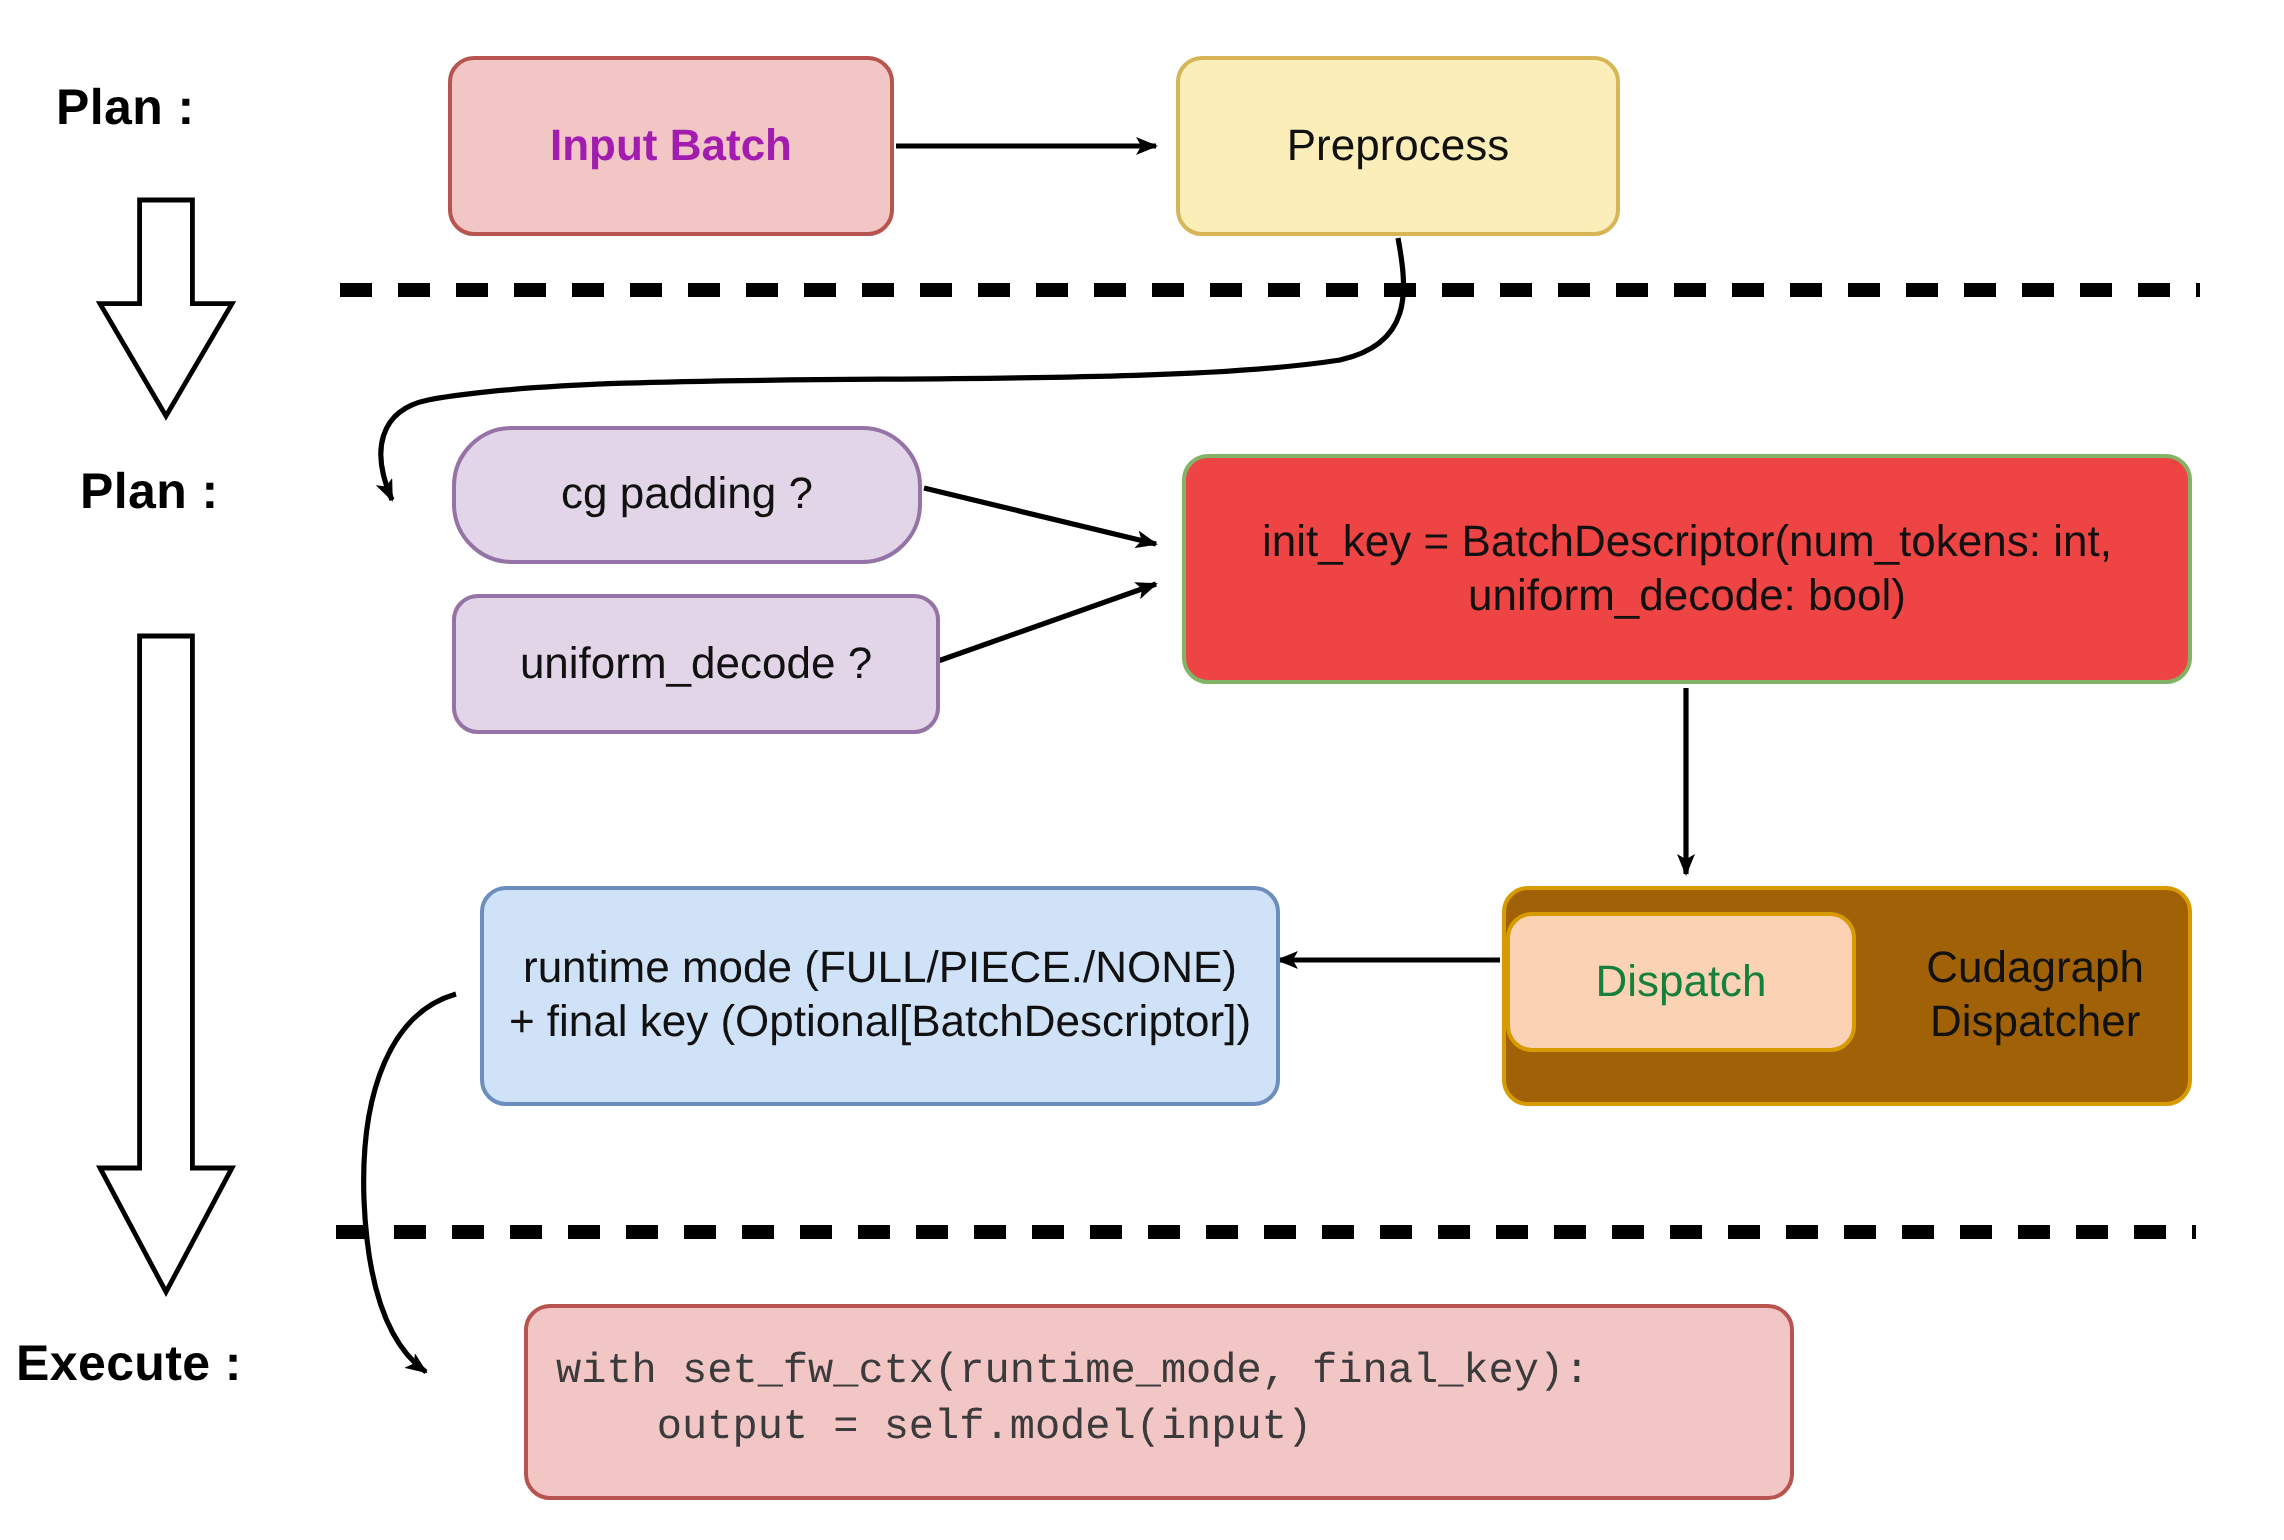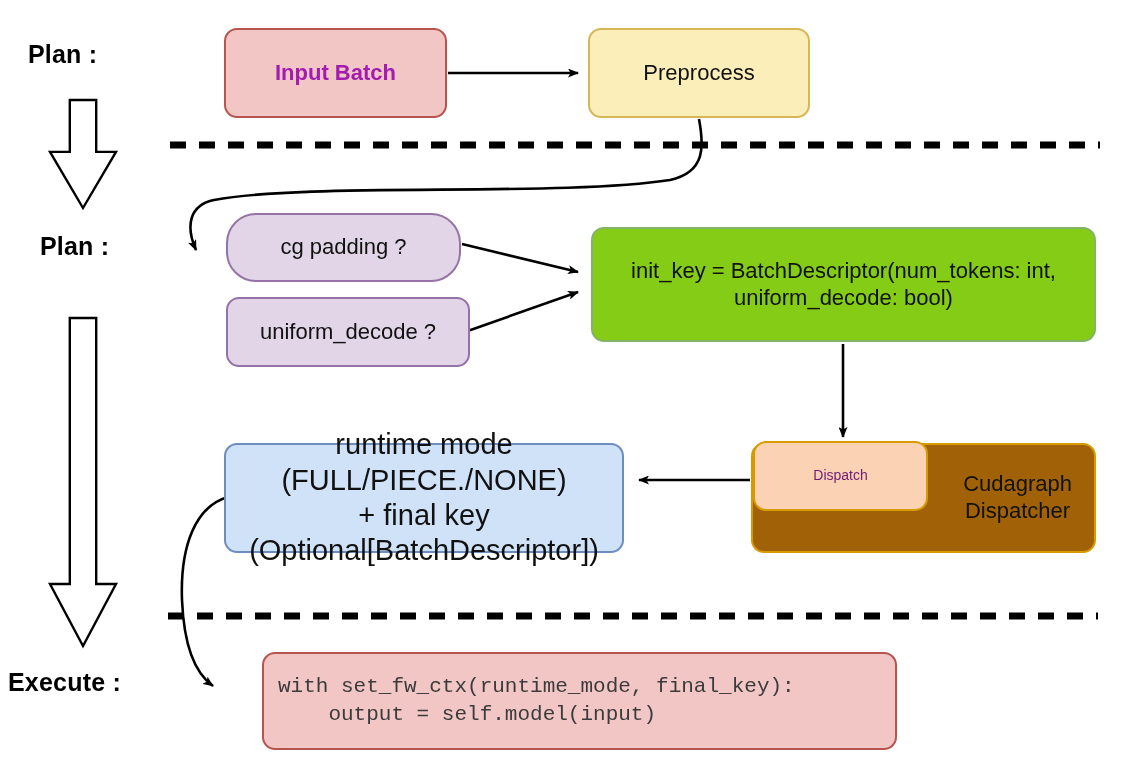--- a/index.html
+++ b/index.html
@@ -85,32 +85,32 @@
       </div>
       <div class="node" style="left: 588px; top: 28px; width: 222px; height: 90px; background: rgb(251, 238, 184); border-color: rgb(214, 182, 86); color: rgb(17, 17, 17); font-size: 22px; z-index: 2;">
         <span class="node-text" style="white-space: pre-line;">Preprocess</span>
       </div>
       <div class="node" style="left: 226px; top: 213px; width: 235px; height: 69px; background: rgb(225, 213, 231); border-color: rgb(150, 115, 166); color: rgb(17, 17, 17); font-size: 22px; z-index: 2; border-radius: 30px;">
         <span class="node-text" style="white-space: pre-line;">cg padding ?</span>
       </div>
       <div class="node" style="left: 226px; top: 297px; width: 244px; height: 70px; background: rgb(225, 213, 231); border-color: rgb(150, 115, 166); color: rgb(17, 17, 17); font-size: 22px; z-index: 2;">
         <span class="node-text" style="white-space: pre-line;">uniform_decode ?</span>
       </div>
-      <div class="node" style="left: 591px; top: 227px; width: 505px; height: 115px; background: #84cc16; border-color: rgb(130, 179, 102); color: rgb(17, 17, 17); font-size: 22px; z-index: 2;">
+      <div class="node" style="left: 591px; top: 227px; width: 505px; height: 115px; background: #ef4444; border-color: rgb(130, 179, 102); color: rgb(17, 17, 17); font-size: 22px; z-index: 2;">
         <span class="node-text" style="white-space: pre-line;">init_key = BatchDescriptor(num_tokens: int,
 uniform_decode: bool)</span>
       </div>
       <div class="node group" style="left: 751px; top: 443px; width: 345px; height: 110px; background: #a16207; border-color: rgb(215, 155, 0); color: rgb(17, 17, 17); font-size: 22px; z-index: 1;">
         <span class="node-text" style="white-space: pre-line;">Cudagraph
 Dispatcher</span>
       </div>
-      <div class="node" style="left: 753px; top: 441px; width: 175px; height: 70px; background: rgb(251, 211, 180); border-color: rgb(215, 155, 0); color: #701a75; font-size: 14px; z-index: 2;">
+      <div class="node" style="left: 753px; top: 456px; width: 175px; height: 70px; background: rgb(251, 211, 180); border-color: rgb(215, 155, 0); color: #15803d; font-size: 22px; z-index: 2;">
         <span class="node-text" style="white-space: pre-line;">Dispatch</span>
       </div>
-      <div class="node" style="left: 224px; top: 443px; width: 400px; height: 110px; background: rgb(207, 226, 247); border-color: rgb(108, 142, 191); color: rgb(17, 17, 17); font-size: 29px; z-index: 2;">
+      <div class="node" style="left: 240px; top: 443px; width: 400px; height: 110px; background: rgb(207, 226, 247); border-color: rgb(108, 142, 191); color: rgb(17, 17, 17); font-size: 22px; z-index: 2;">
         <span class="node-text" style="white-space: pre-line;">runtime mode (FULL/PIECE./NONE)
 + final key (Optional[BatchDescriptor])</span>
       </div>
       <div class="node code" style="left: 224px; top: 652px; width: 635px; height: 98px; background: rgb(243, 198, 198); border-color: rgb(184, 84, 80); color: rgb(59, 59, 59); font-size: 21px; z-index: 2;"><span class="node-text">with set_fw_ctx(runtime_mode, final_key):
     output = self.model(input)</span></div>
     </div>
 
   <svg class="overlay" id="overlay" viewBox="0 0 1142 770">
     <defs>
       <marker id="arrowhead" markerWidth="11" markerHeight="9" refX="10" refY="4.5" orient="auto" markerUnits="userSpaceOnUse">

